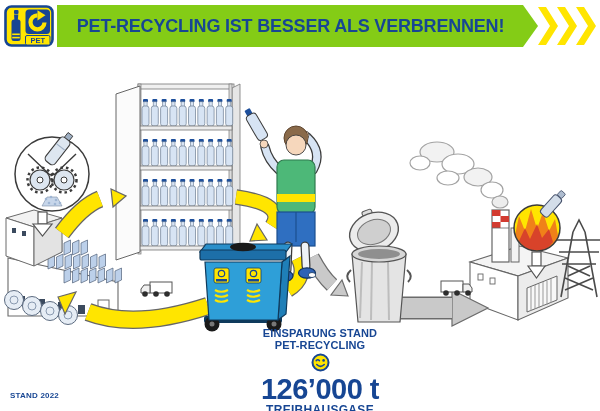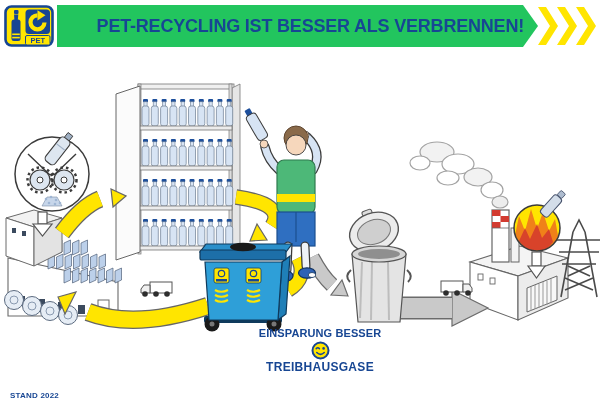--- a/index.html
+++ b/index.html
@@ -2,21 +2,21 @@
 <html><head>
 <meta charset="utf-8">
 <style>
   html,body{margin:0;padding:0;}
   body{width:600px;height:411px;position:relative;background:#fff;overflow:hidden;
        font-family:"Liberation Sans",sans-serif;}
   .abs{position:absolute;}
   svg{display:block;}
   
   #header{left:4px;top:5px;width:592px;height:42px;display:flex;align-items:stretch;z-index:3;}
-  #banner{flex:1;margin-left:3px;background:#22c55e;display:flex;align-items:center;justify-content:flex-end;
+  #banner{flex:1;margin-left:3px;background:#84cc16;display:flex;align-items:center;justify-content:center;
           clip-path:polygon(0 0, calc(100% - 15px) 0, 100% 50%, calc(100% - 15px) 100%, 0 100%);
           padding-right:14px;overflow:hidden;}
   #banner span{color:#174693;font-weight:bold;font-size:18px;letter-spacing:-0.2px;white-space:nowrap;}
   
   #scene{left:0;top:0;z-index:1;}
   
   #savings{left:225px;top:327px;width:190px;z-index:2;display:flex;flex-direction:column;align-items:center;}
   #savings .l1,#savings .l2{color:#174693;font-weight:bold;font-size:11px;line-height:12px;letter-spacing:0.1px;}
   #savings .amount{color:#174693;font-weight:bold;font-size:29px;line-height:30px;letter-spacing:-0.5px;margin-top:1px;}
   #savings .unit{color:#174693;font-weight:bold;font-size:12px;line-height:13px;letter-spacing:0.3px;}
@@ -340,23 +340,25 @@
     <line x1="388" y1="262" x2="389" y2="320" stroke="#bdbdbd" stroke-width="2"></line>
     <ellipse cx="379" cy="254" rx="27" ry="8" fill="#d7d7d7" stroke="#555" stroke-width="1.2"></ellipse>
     <ellipse cx="379" cy="254" rx="21" ry="5" fill="#8f8f8f"></ellipse>
     <path d="M351,270 q-7,6 -1,12" stroke="#555" stroke-width="2" fill="none"></path>
     <path d="M407,270 q7,6 1,12" stroke="#555" stroke-width="2" fill="none"></path>
   </g>
 </svg>
 </div>
 
 <div id="savings" class="abs">
-  <div class="l1">EINSPARUNG BESSER</div>
+  <div class="l1">EINSPARUNG STAND</div>
+  <div class="l2">PET-RECYCLING</div>
   <svg width="19" height="19" viewBox="0 0 19 19" style="margin:2px 0 1px 0;">
     <circle cx="9.5" cy="9.5" r="8" fill="#FFE500" stroke="#174693" stroke-width="2"></circle>
     <path d="M5.2,7.6 q1.6,-1.6 3.2,0" stroke="#174693" stroke-width="1.5" fill="none" stroke-linecap="round"></path>
     <circle cx="12.6" cy="7.4" r="1.3" fill="#174693"></circle>
     <path d="M5.8,11.5 q3.7,3.6 7.4,0" stroke="#174693" stroke-width="1.6" fill="none" stroke-linecap="round"></path>
   </svg>
+  <div class="amount">126’000 t</div>
   <div class="unit">TREIBHAUSGASE</div>
 </div>
 
 <div id="stand" class="abs">STAND 2022</div>
 
 </body></html>

